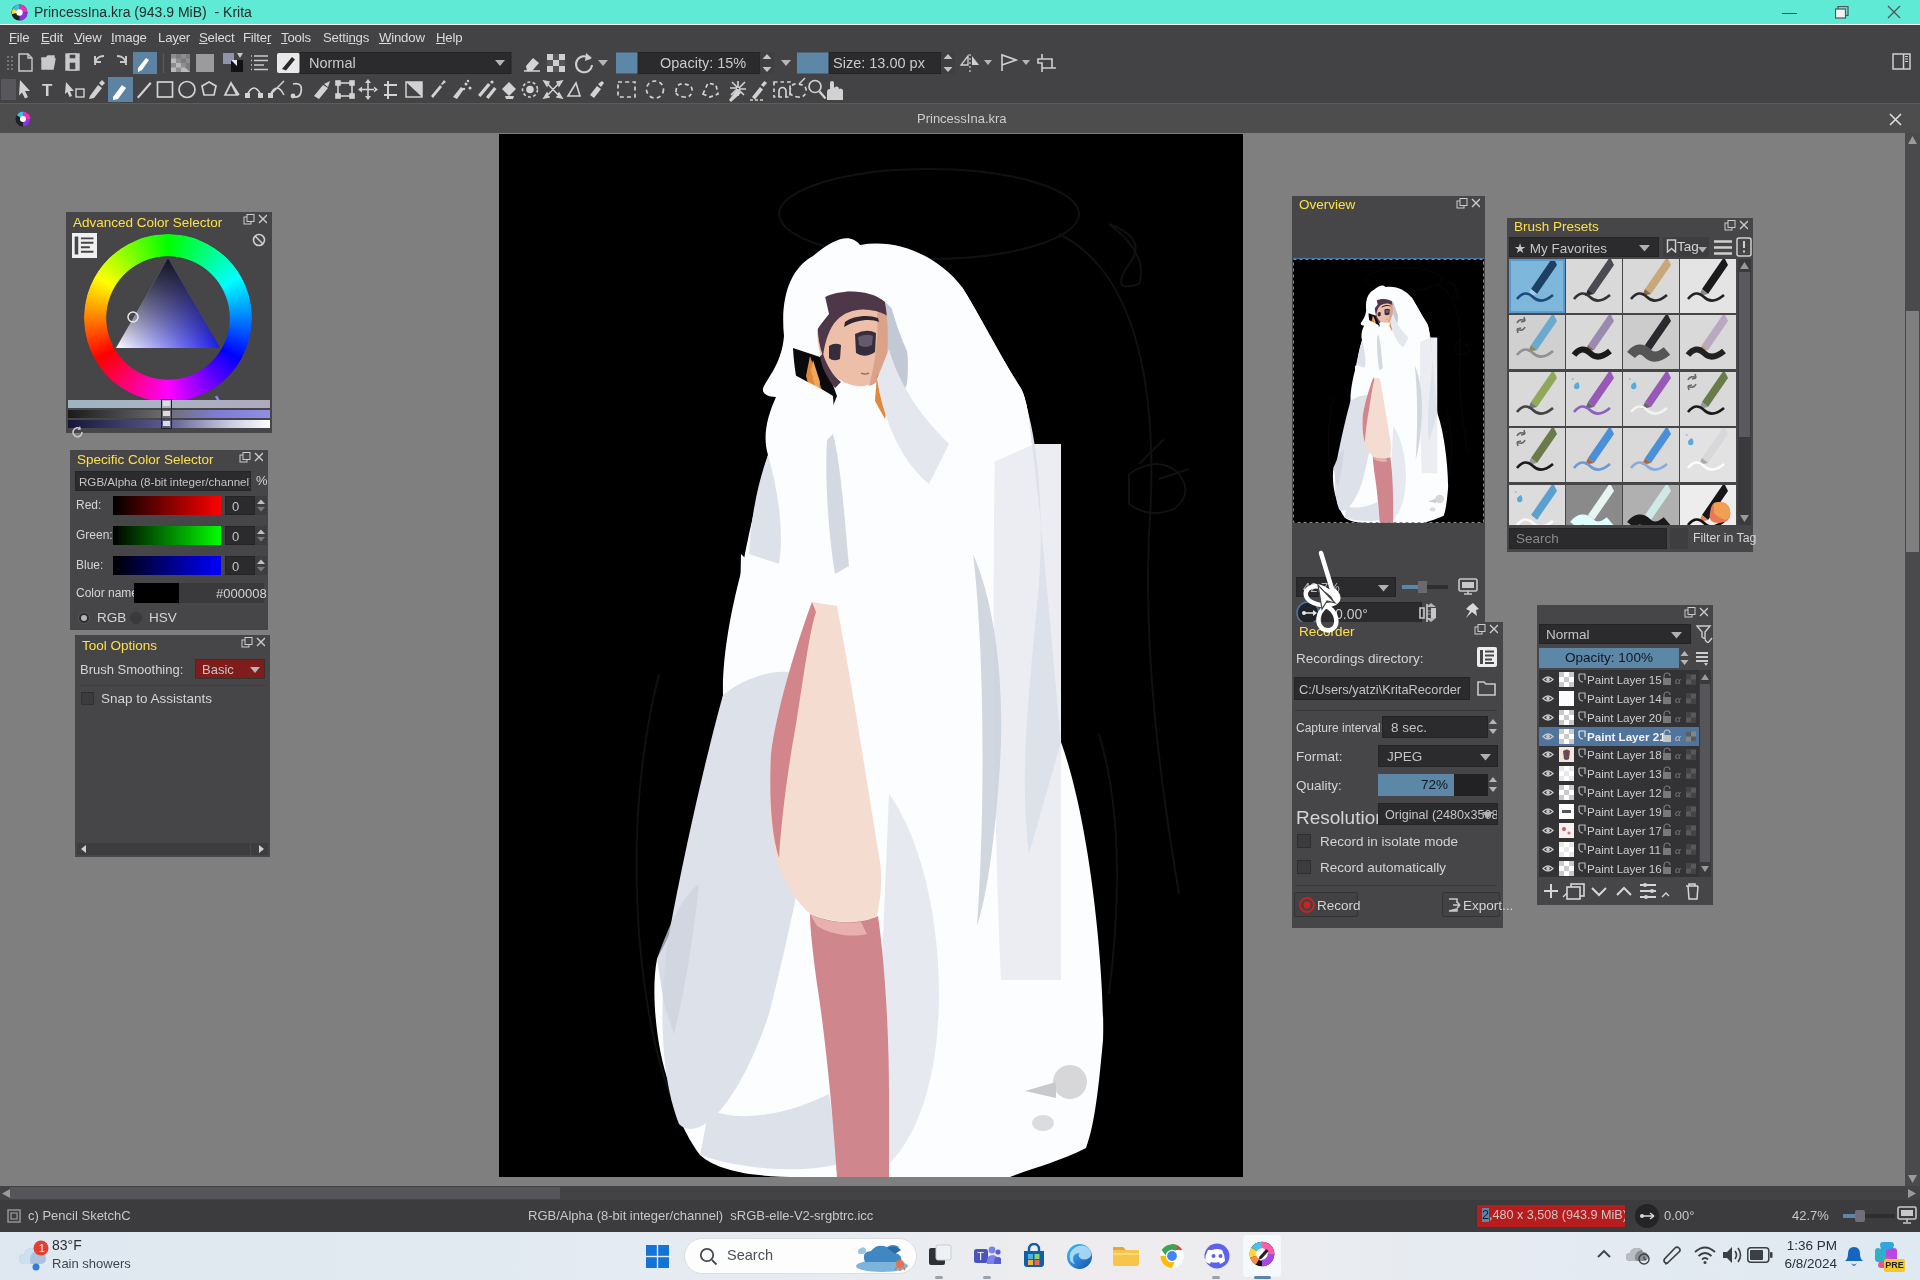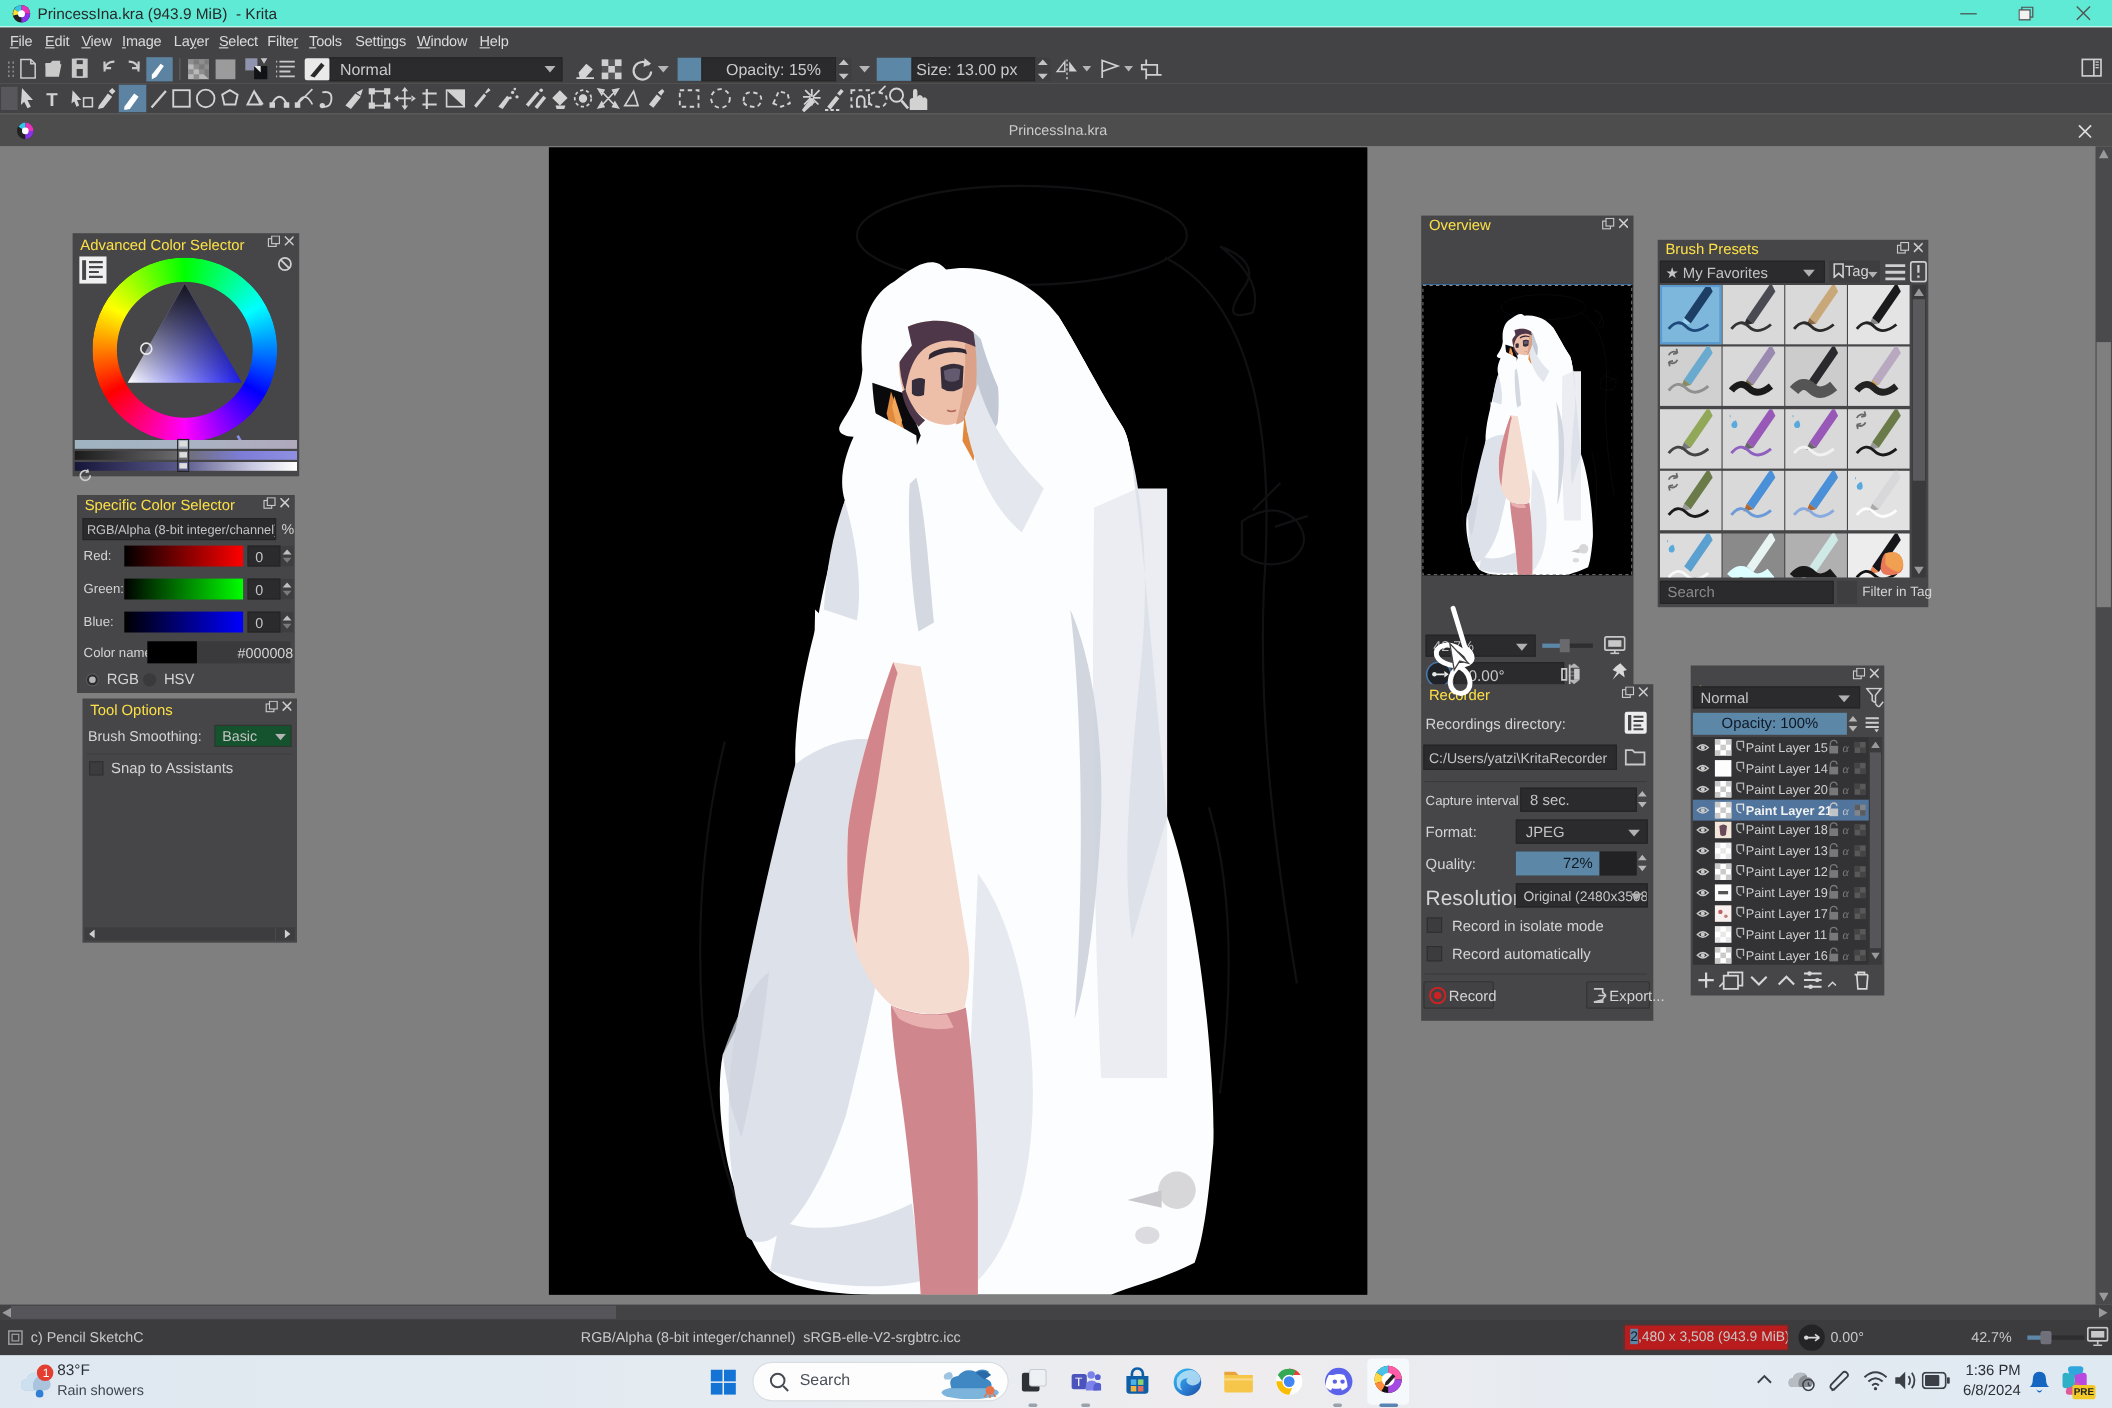--- a/index.html
+++ b/index.html
@@ -401,21 +401,21 @@
 
   <div class="panel" style="left:75px;top:502px;width:195px;height:222px">
     <div class="ptitle" style="padding-top:3px">Tool Options
       <span class="pbtns"><svg width="26" height="12" viewBox="0 0 26 12">
             <rect x="3" y="3" width="7" height="7" fill="none" stroke="#ccc"></rect>
             <rect x="6" y="0.5" width="7" height="7" fill="#464648" stroke="#ccc"></rect>
             <path d="M18 1 l8 8 m0 -8 l-8 8" stroke="#ccc" stroke-width="1.4"></path>
           </svg></span>
     </div>
     <div class="abs" style="left:5px;top:27px;font-size:13px">Brush Smoothing:</div>
-    <div class="abs field" style="left:120px;top:24px;width:70px;height:20px;padding:2px 0 0 6px;font-size:13px;background:#14532d;border-color:#333">Basic<svg class="abs" style="right:4px;top:7px" width="10" height="7" viewBox="0 0 10 7">
+    <div class="abs field" style="left:120px;top:24px;width:70px;height:20px;padding:2px 0 0 6px;font-size:13px;background:#7f1d1d;border-color:#333">Basic<svg class="abs" style="right:4px;top:7px" width="10" height="7" viewBox="0 0 10 7">
           <path d="M0 0 l5 6 l5 -6 z" fill="#b5b5b5"></path>
         </svg></div>
     <div class="abs" style="left:4px;top:50px;width:187px;height:1px;background:#3e3e40"></div>
     <div class="abs" style="left:6px;top:57px;width:13px;height:13px;background:#3c3c3e;border:1px solid #303030"></div>
     <div class="abs" style="left:26px;top:56px;font-size:13.5px">Snap to Assistants</div>
     <div class="abs" style="left:2px;top:208px;width:191px;height:12px;background:#3d3d3f"></div>
     <svg class="abs" style="left:5px;top:210px" width="8" height="8" viewBox="0 0 8 8">
         <path d="M6 0 l-5 4 l5 4 z" fill="#cfcfcf"></path>
       </svg>
     <svg class="abs" style="left:182px;top:210px" width="8" height="8" viewBox="0 0 8 8">

